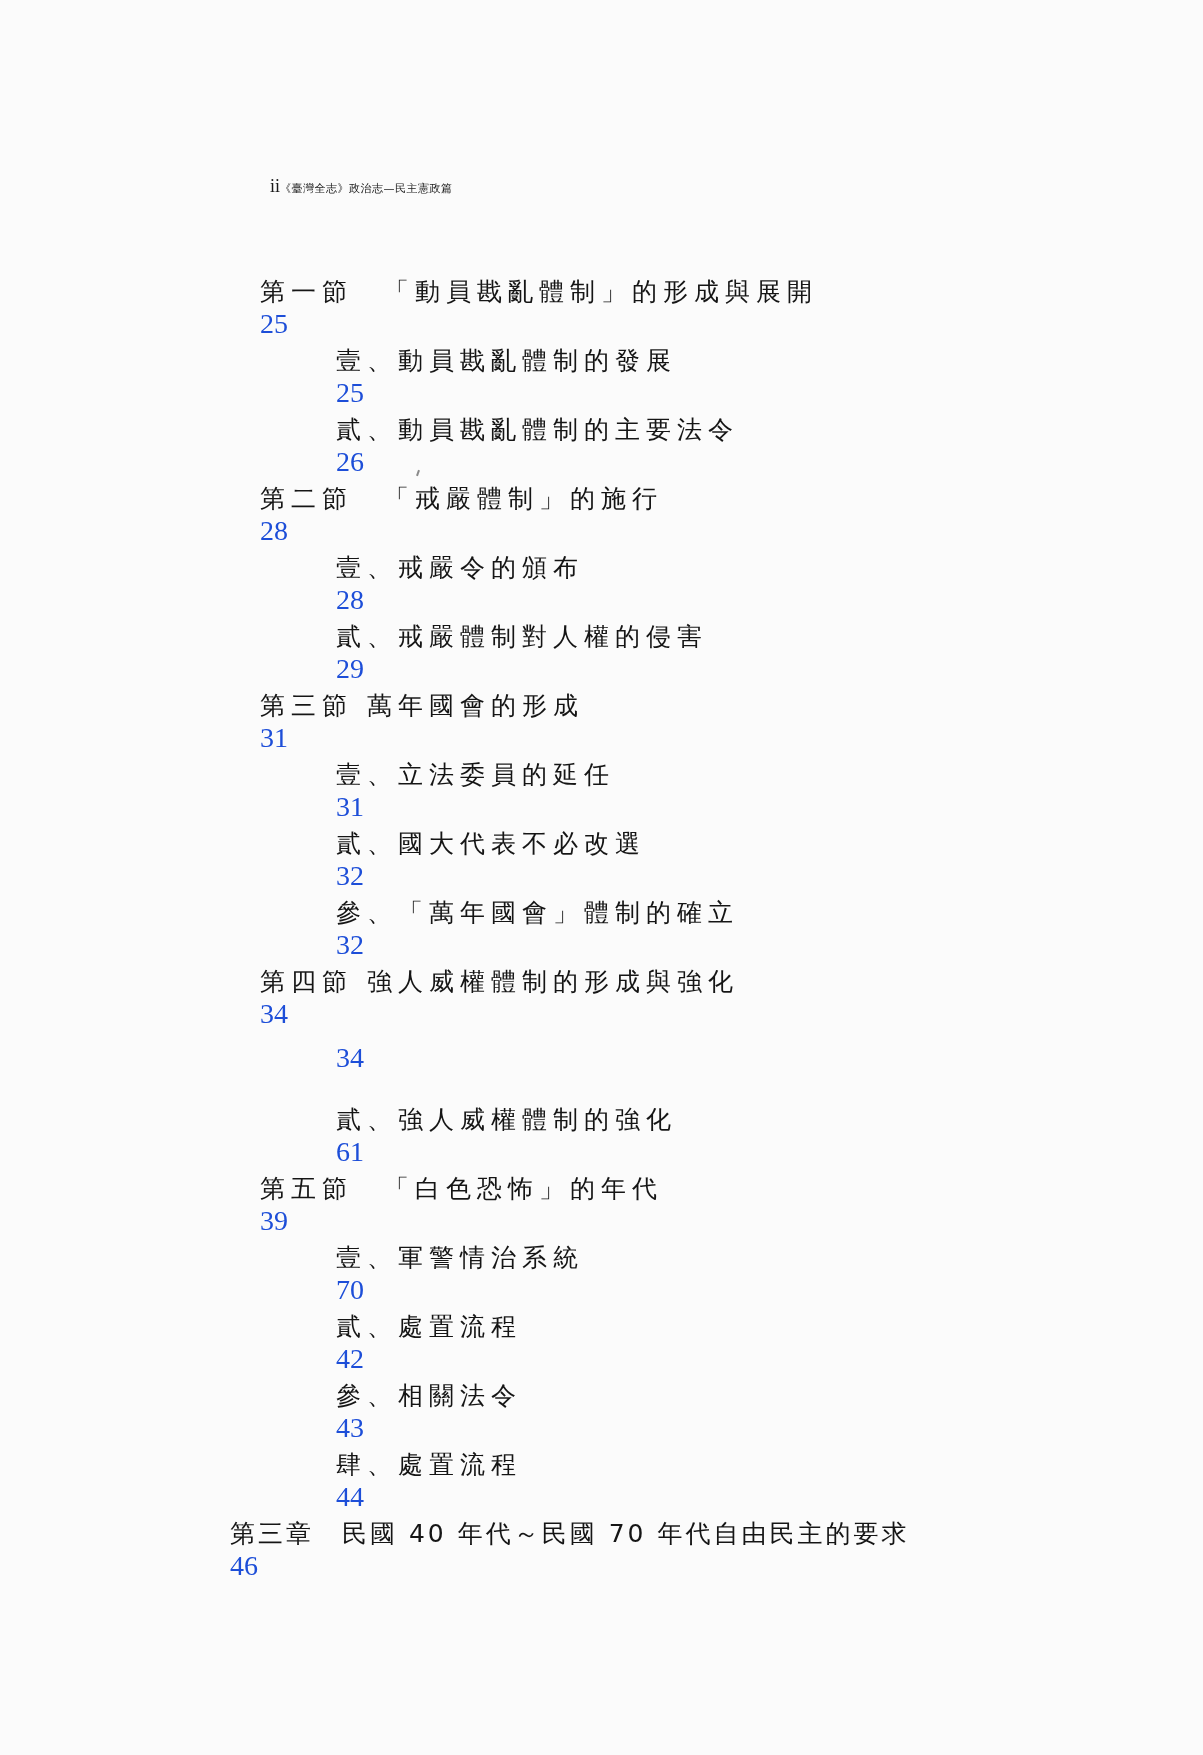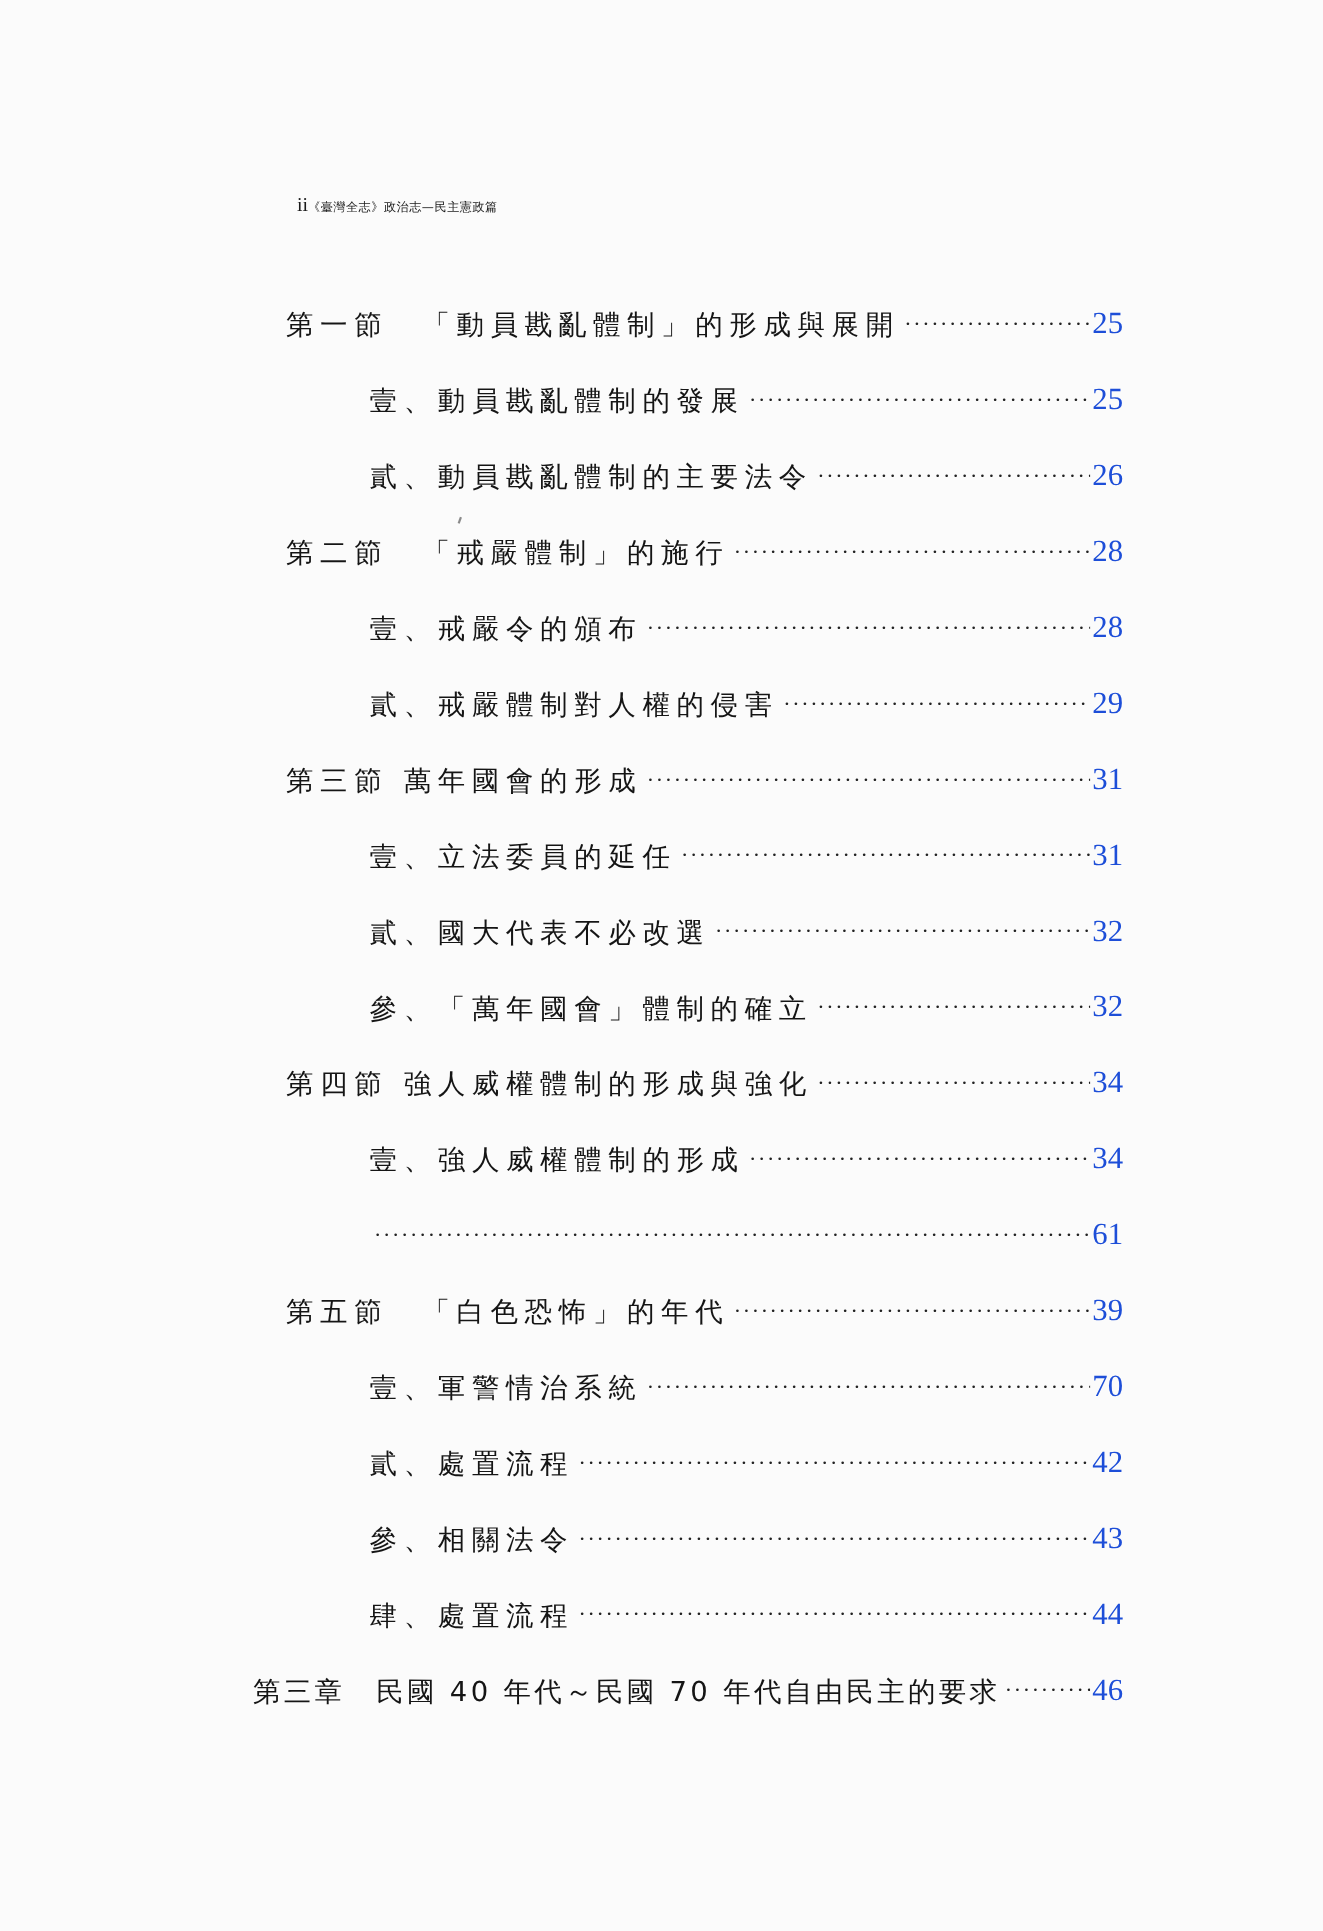--- a/index.html
+++ b/index.html
@@ -44,23 +44,24 @@
   }
   .toc {
     position: absolute;
     left: 0;
     top: 0;
     width: 1203px;
   }
   .toc-row {
     position: absolute;
     display: flex;
-    align-items: center;
+    align-items: flex-start;
     height: 40px;
     right: 182px;
+    flex-direction: column;
   }
   .toc-row .label {
     font-family: "DejaVu Sans", sans-serif;
     font-size: 25px;
     letter-spacing: 6px;
     white-space: nowrap;
     color: #151515;
   }
   .toc-row.ch .label {
     letter-spacing: 3px;
@@ -171,26 +172,26 @@
       <span class="page-num">32</span>
     </div>
 
     <div class="toc-row lvl-section" style="top:965px">
       <span class="label">第四節 強人威權體制的形成與強化</span>
       <span class="dots"></span>
       <span class="page-num">34</span>
     </div>
 
     <div class="toc-row lvl-sub" style="top:1034px">
-      <span class="label">壹、強人威權體制的形成</span>
       <span class="dots"></span>
       <span class="page-num">34</span>
     </div>
 
     <div class="toc-row lvl-sub" style="top:1103px">
+      <span class="label">貳、強人威權體制的強化</span>
       <span class="dots"></span>
       <span class="page-num">61</span>
     </div>
 
     <div class="toc-row lvl-section" style="top:1172px">
       <span class="label">第五節　「白色恐怖」的年代</span>
       <span class="dots"></span>
       <span class="page-num">39</span>
     </div>
 

